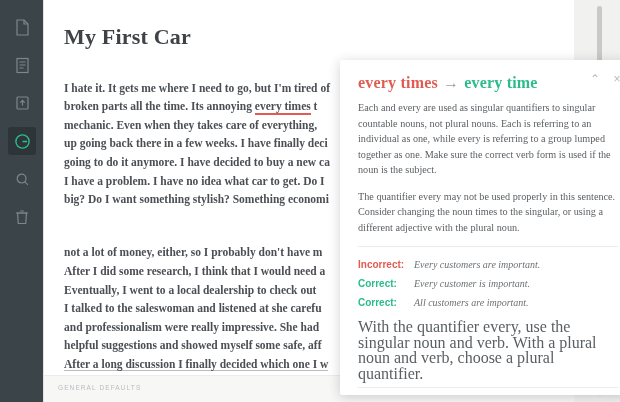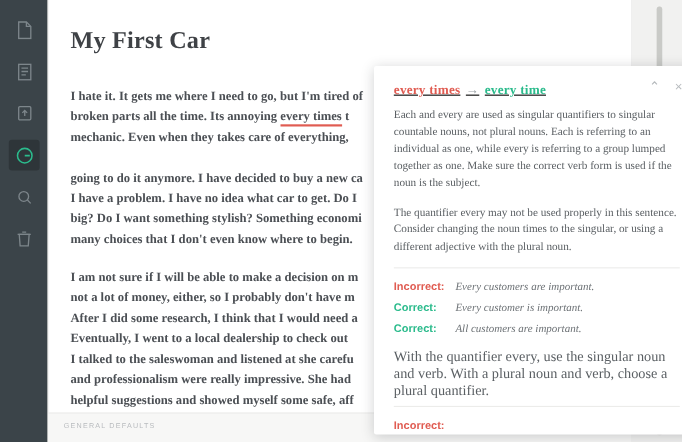--- a/index.html
+++ b/index.html
@@ -163,24 +163,23 @@
     box-shadow: 0 2px 12px rgba(40,45,50,0.22);
     border-radius: 2px;
     overflow: hidden;
     font-family: "Liberation Serif", serif;
   }
   .card-head {
     position: relative;
     padding: 14px 16px 8px 18px;
   }
   .card-title {
-    font-size: 12px;
+    font-size: 16px;
     font-weight: bold;
     letter-spacing: 0.2px;
-    text-decoration: underline;
   }
   .card-title .wrong { color: #e05c52; }
   .card-title .arrow { color: #9aa0a4; margin: 0 5px; font-weight: normal; }
   .card-title .right { color: #2bbb8c; }
   .card-ctl {
     position: absolute;
     top: 12px;
     width: 14px;
     height: 14px;
     color: #b7bbbe;
@@ -220,21 +219,21 @@
   }
   .ex-label.incorrect { color: #e05c52; }
   .ex-label.correct { color: #2bbb8c; }
   .ex-text {
     color: #6c7175;
     font-style: italic;
     text-align: right;
   }
 
   .note {
-    font-size: 13px;
+    font-size: 16px;
     line-height: 15.5px;
     color: #5a5f63;
     margin: 8px 0 0 0;
   }
 </style>
 </head>
 <body>
 
 <div class="app">
 
@@ -281,28 +280,27 @@
     <div class="page">
 
       <div class="doc-title">My First Car</div>
 
       <div class="doc-body">
         <p>
           <br>
           <span>I hate it. It gets me where I need to go, but I'm tired of</span><br>
           <span>broken parts all the time. Its annoying </span><span class="hl-err">every times</span><span> t</span><br>
           <span>mechanic. Even when they takes care of everything,</span><br>
-          <br>
+          <span>up going back there in a few weeks. I have finally deci</span><br>
           <span>going to do it anymore. I have decided to buy a new ca</span><br>
           <span>I have a problem. I have no idea what car to get. Do I</span><br>
           <span>big? Do I want something stylish? Something economi</span><br>
-          <span>many choices that I don't even know where to begin.</span>
         </p>
         <p>
-          <span>I am not sure if I will be able to make a decision on m</span><br>
+          <br>
           <span>not a lot of money, either, so I probably don't have m</span><br>
           <span>After I did some research, I think that I would need a</span><br>
           <span>Eventually, I went to a local dealership to check out</span><br>
           <span>I talked to the saleswoman and listened at she carefu</span><br>
           <span>and professionalism were really impressive. She had</span><br>
           <span>helpful suggestions and showed myself some safe, aff</span><br>
           <span class="hl-under">After a long discussion I finally decided which one I w</span>
         </p>
       </div>
 

